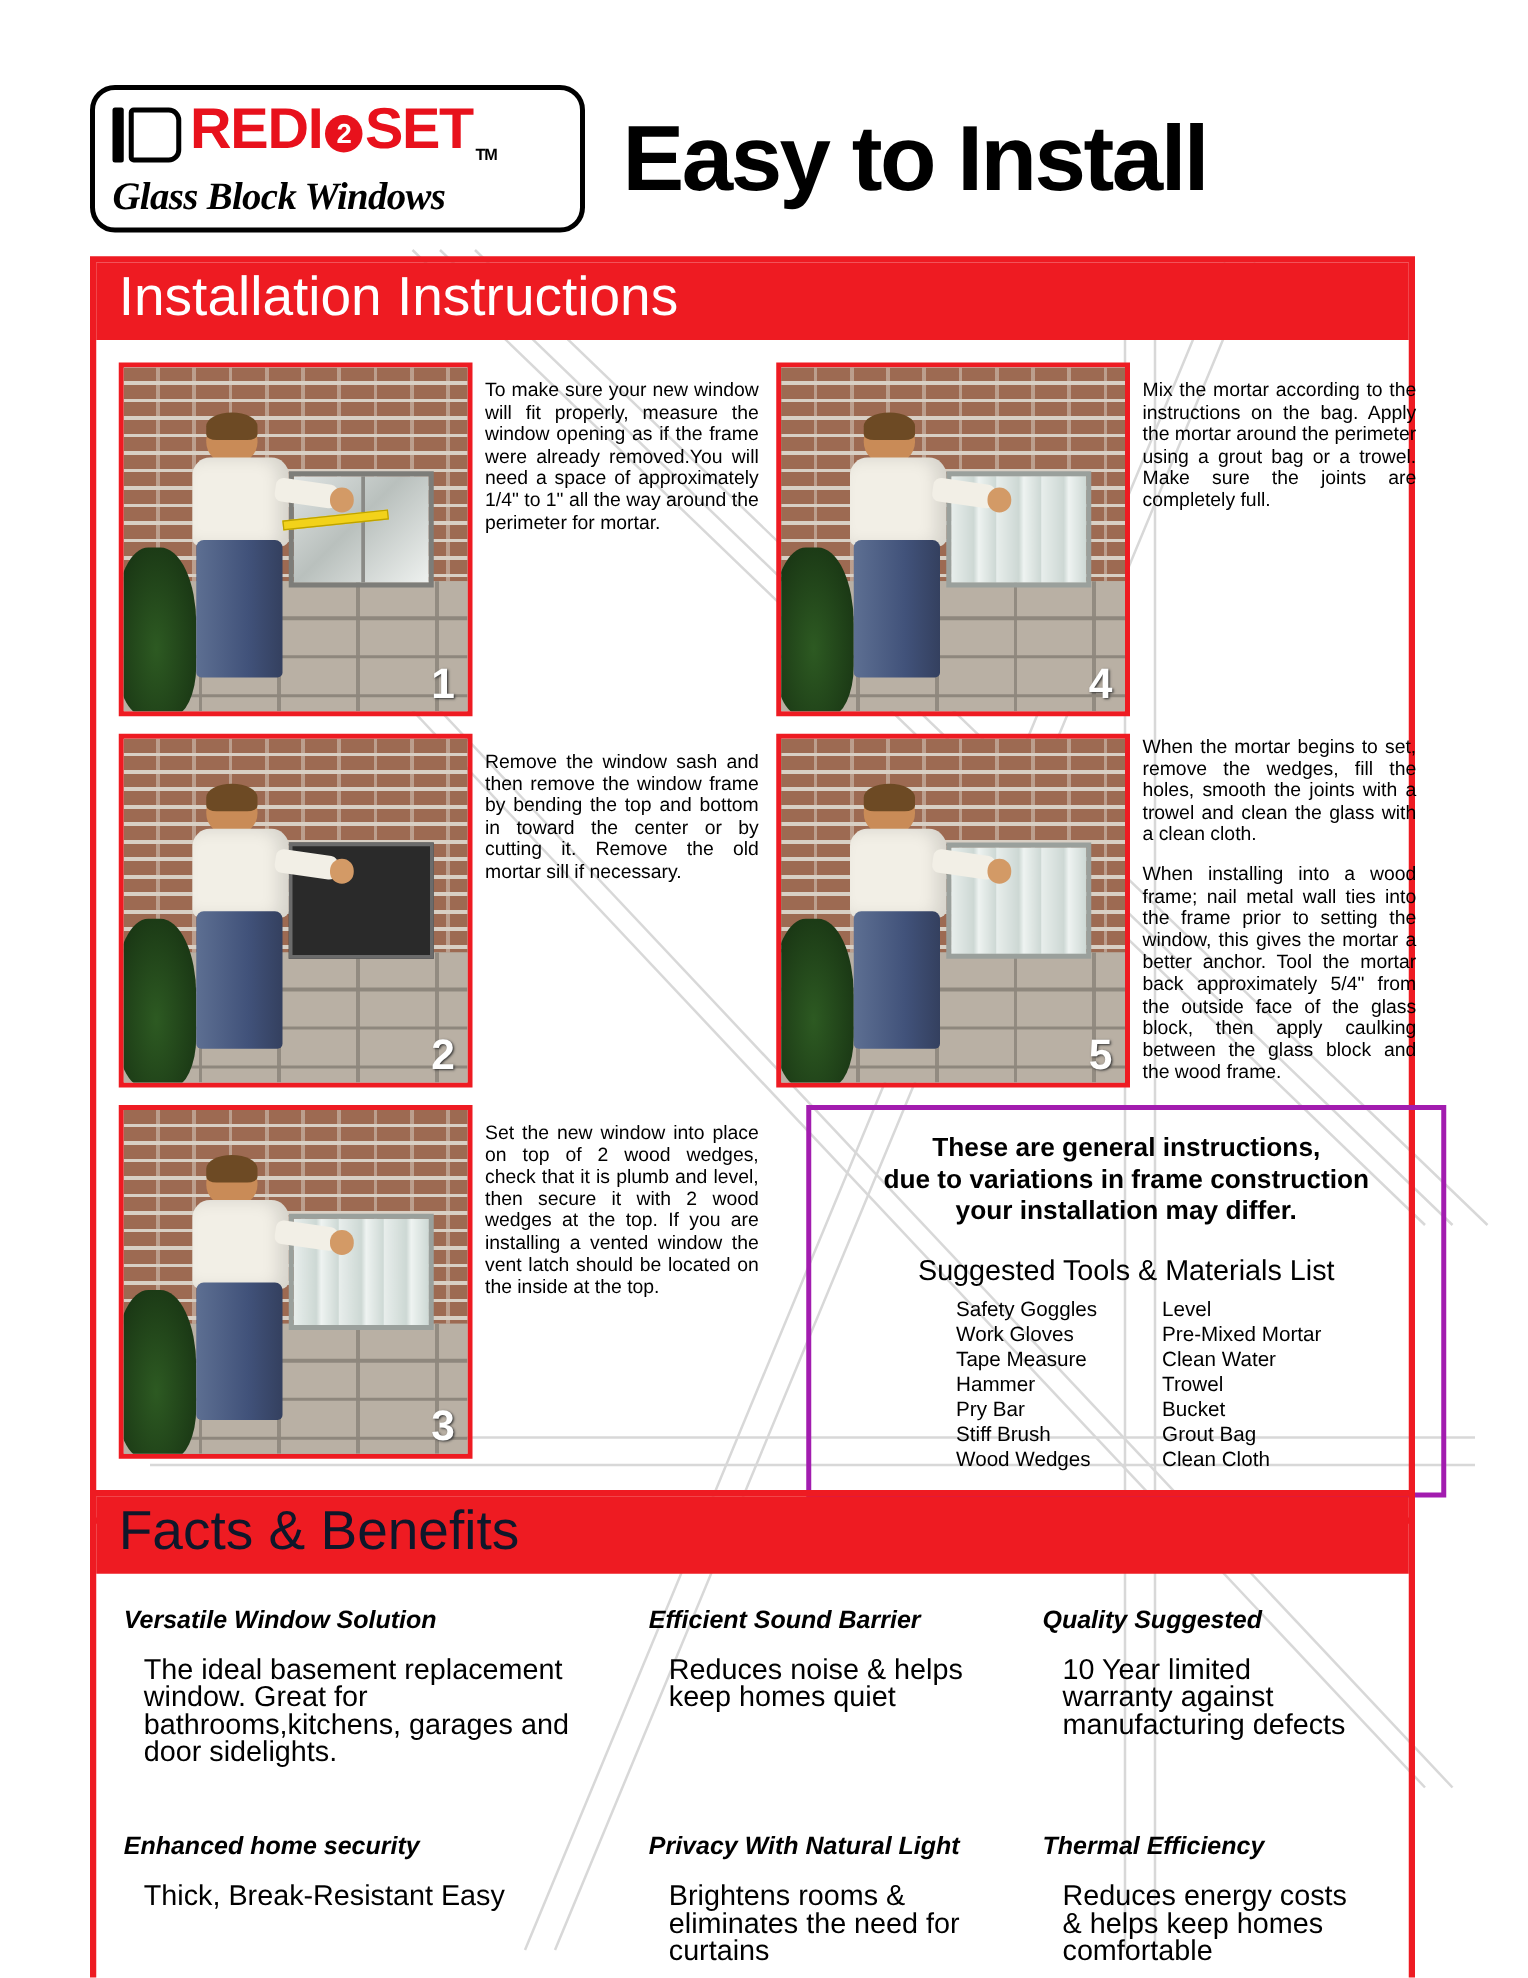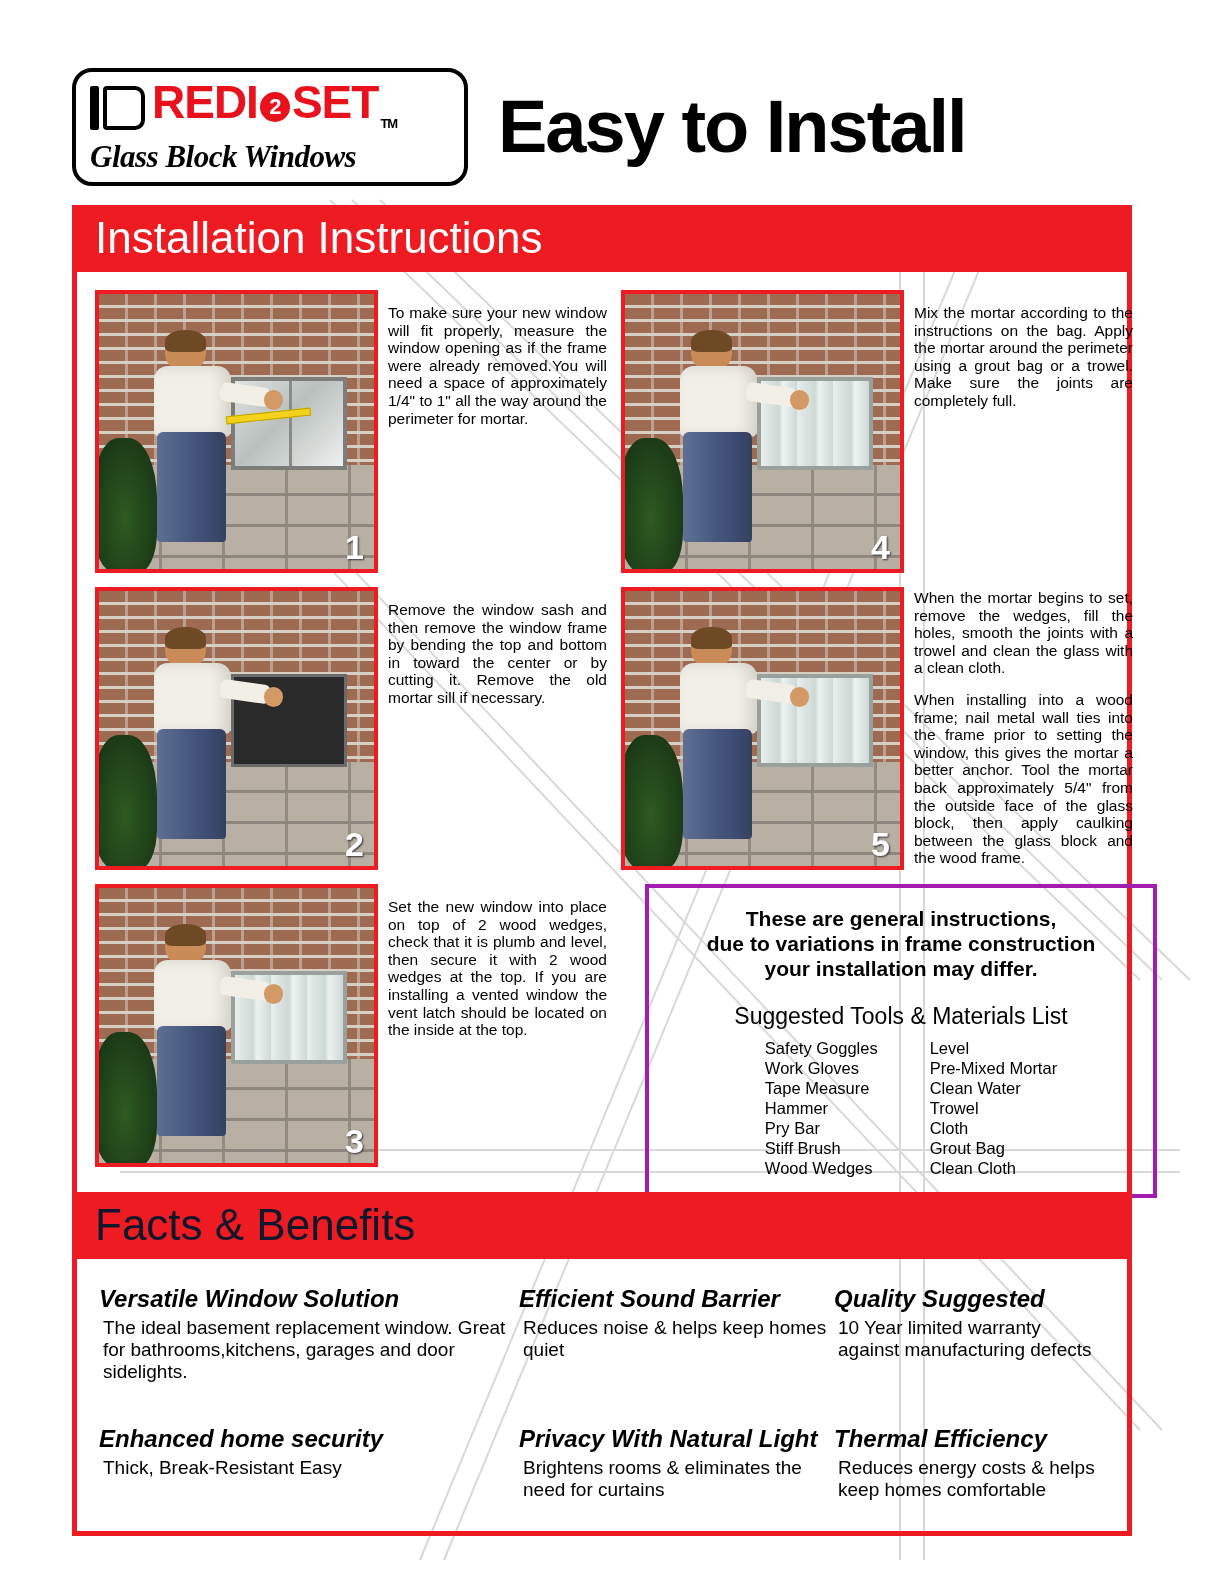--- a/index.html
+++ b/index.html
@@ -357,27 +357,27 @@
     line-height: 48px;
   }
   .facts-body {
     padding: 26px 18px 26px 22px;
     display: grid;
     grid-template-columns: 420px 315px 1fr;
     row-gap: 38px;
   }
   .fact h3 {
     margin: 0 0 2px 0;
-    font-size: 24px;
+    font-size: 20px;
     font-style: italic;
     font-weight: bold;
   }
   .fact p {
-    margin: 4px;
-    font-size: 19px;
+    margin: 16px;
+    font-size: 23px;
     line-height: 22px;
   }
 </style>
 </head>
 <body>
 
 <div class="page">
 
   <svg class="bg-blueprint" viewBox="0 0 1222 1582" preserveAspectRatio="none">
     <g stroke="#d8d8d8" stroke-width="2" fill="none">
@@ -540,21 +540,21 @@
               <li>Hammer</li>
               <li>Pry Bar</li>
               <li>Stiff Brush</li>
               <li>Wood Wedges</li>
             </ul>
             <ul>
               <li>Level</li>
               <li>Pre-Mixed Mortar</li>
               <li>Clean Water</li>
               <li>Trowel</li>
-              <li>Cloth</li>
+              <li>Bucket</li>
               <li>Grout Bag</li>
               <li>Clean Cloth</li>
             </ul>
           </div>
         </div>
 
       </div>
     </div>
   </div>
 

